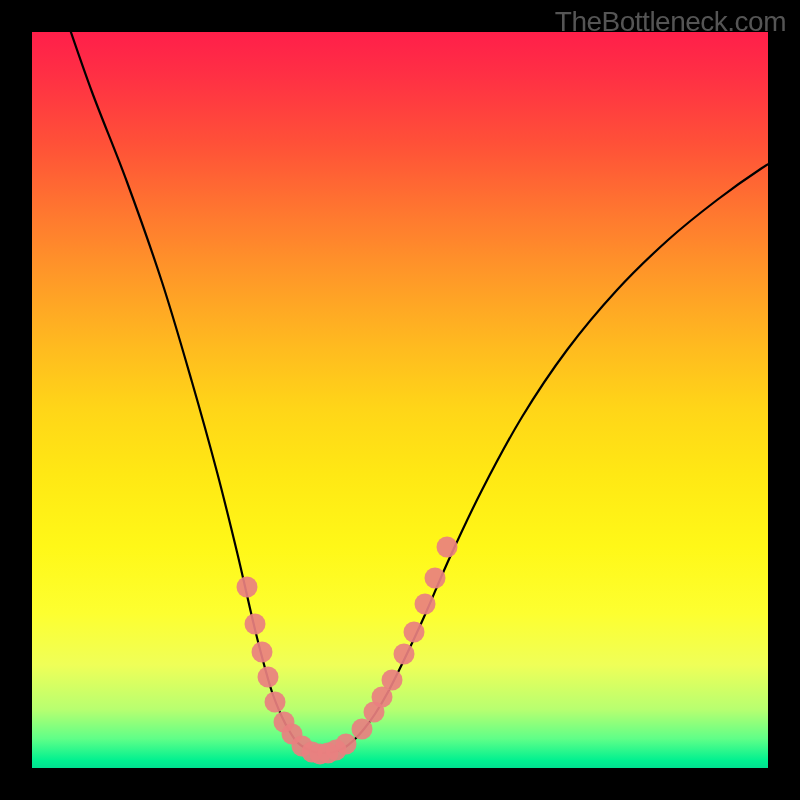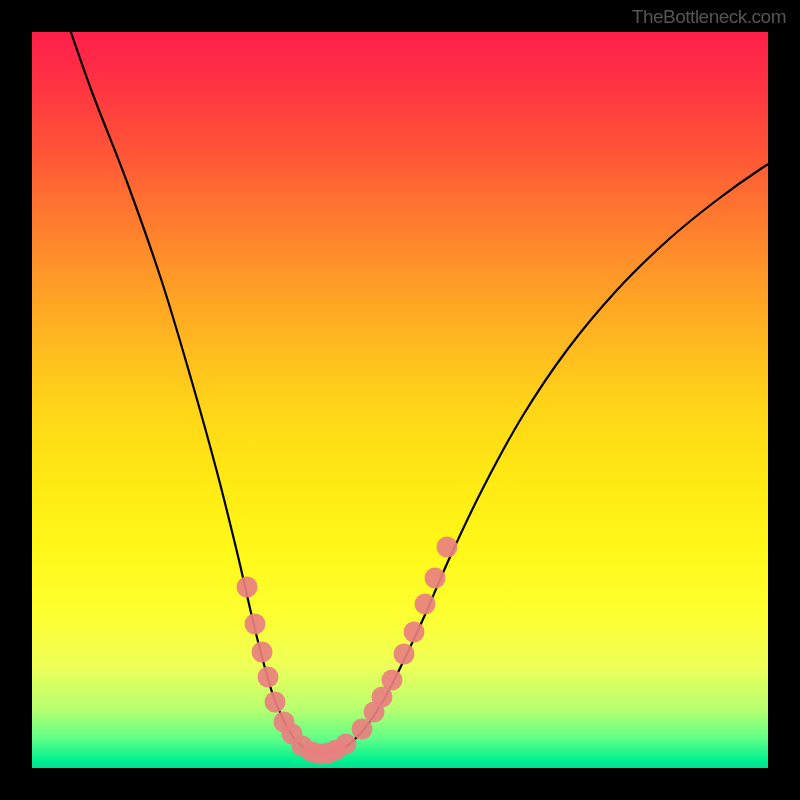--- a/index.html
+++ b/index.html
@@ -9,21 +9,21 @@
     background: #000;
     position: relative;
     font-family: Arial, sans-serif;
     overflow: hidden;
   }
   .watermark {
     position: absolute;
     top: 6px;
     right: 14px;
     color: #555;
-    font-size: 19px;
+    font-size: 28px;
     font-weight: 500;
     z-index: 10;
     letter-spacing: -0.5px;
   }
   .plot-area {
     position: absolute;
     left: 32px;
     top: 32px;
     width: 736px;
     height: 736px;

